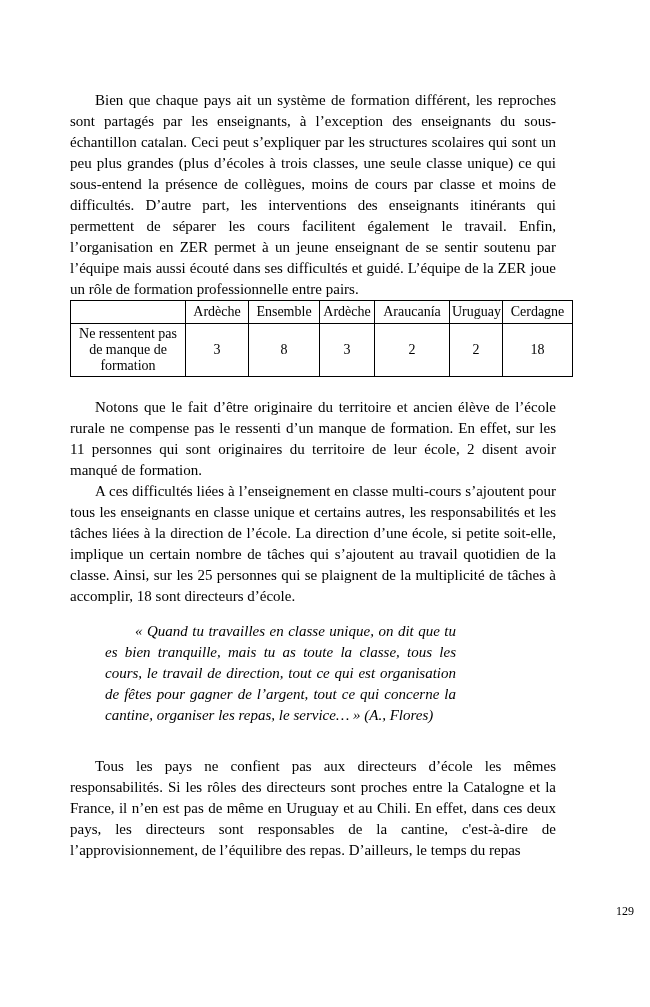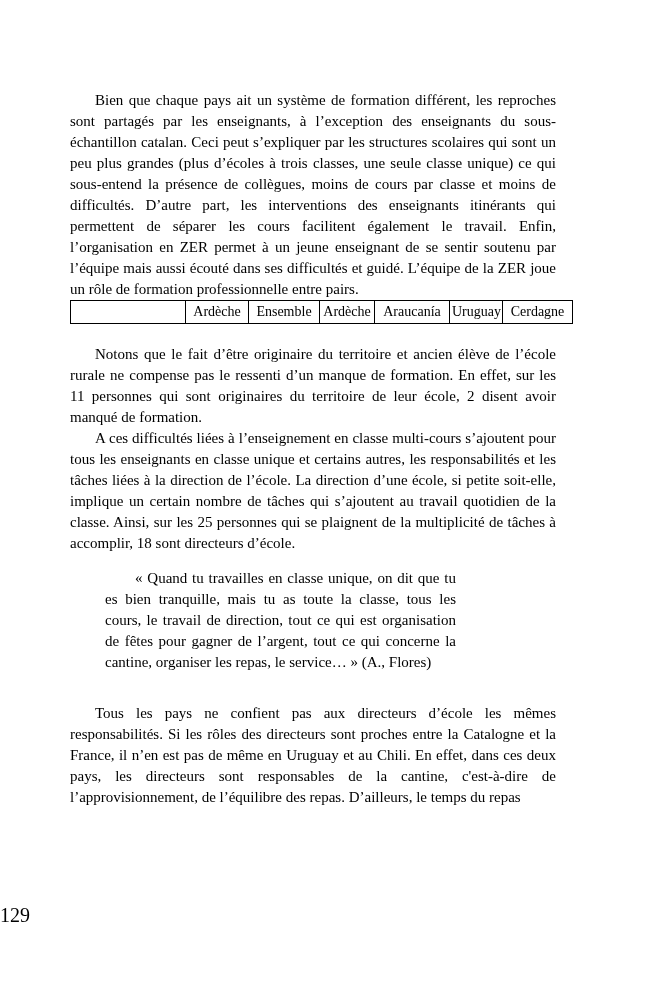--- a/index.html
+++ b/index.html
@@ -63,30 +63,31 @@
   .col-ardeche  { width: 63px; }
   .col-cerdagne { width: 71px; }
   .col-chiloe   { width: 55px; }
   .col-araucania{ width: 75px; }
   .col-flores   { width: 53px; }
   .col-ensemble { width: 70px; }
   .quote {
     margin: 14px 100px 30px 35px;
     font-size: 15px;
     line-height: 21px;
+    font-style: italic;
     text-align: justify;
     text-indent: 30px;
   }
   .page-number {
     position: absolute;
     left: 0;
-    right: 0;
+    right: 16px;
     top: 904px;
-    text-align: left;
-    font-size: 20px;
+    text-align: right;
+    font-size: 12px;
   }
 </style>
 </head>
 <body>
 
 <div class="page">
 
   <p class="body">Bien que chaque pays ait un système de formation différent, les reproches sont partagés par les enseignants, à l’exception des enseignants du sous-échantillon catalan. Ceci peut s’expliquer par les structures scolaires qui sont un peu plus grandes (plus d’écoles à trois classes, une seule classe unique) ce qui sous-entend la présence de collègues, moins de cours par classe et moins de difficultés. D’autre part, les interventions des enseignants itinérants qui permettent de séparer les cours facilitent également le travail. Enfin, l’organisation en ZER permet à un jeune enseignant de se sentir soutenu par l’équipe mais aussi écouté dans ses difficultés et guidé. L’équipe de la ZER joue un rôle de formation professionnelle entre pairs.</p>
 
 
@@ -105,20 +106,29 @@
         <th></th>
         <th>Ardèche</th>
         <th>Ensemble</th>
         <th>Ardèche</th>
         <th>Araucanía</th>
         <th>Uruguay</th>
         <th>Cerdagne</th>
       </tr>
     </thead>
     <tbody>
+      <tr>
+        <td class="rowlabel">Ne ressentent pas de manque de formation</td>
+        <td>3</td>
+        <td>8</td>
+        <td>3</td>
+        <td>2</td>
+        <td>2</td>
+        <td>18</td>
+      </tr>
     </tbody>
   </table>
 
   <p class="body">Notons que le fait d’être originaire du territoire et ancien élève de l’école rurale ne compense pas le ressenti d’un manque de formation. En effet, sur les 11 personnes qui sont originaires du territoire de leur école, 2 disent avoir manqué de formation.</p>
 
   <p class="body">A ces difficultés liées à l’enseignement en classe multi-cours s’ajoutent pour tous les enseignants en classe unique et certains autres, les responsabilités et les tâches liées à la direction de l’école. La direction d’une école, si petite soit-elle, implique un certain nombre de tâches qui s’ajoutent au travail quotidien de la classe. Ainsi, sur les 25 personnes qui se plaignent de la multiplicité de tâches à accomplir, 18 sont directeurs d’école.</p>
 
   <div class="quote">« Quand tu travailles en classe unique, on dit que tu es bien tranquille, mais tu as toute la classe, tous les cours, le travail de direction, tout ce qui est organisation de fêtes pour gagner de l’argent, tout ce qui concerne la cantine, organiser les repas, le service… » (A., Flores)</div>
 
   <p class="body">Tous les pays ne confient pas aux directeurs d’école les mêmes responsabilités. Si les rôles des directeurs sont proches entre la Catalogne et la France, il n’en est pas de même en Uruguay et au Chili. En effet, dans ces deux pays, les directeurs sont responsables de la cantine, c'est-à-dire de l’approvisionnement, de l’équilibre des repas. D’ailleurs, le temps du repas</p>

